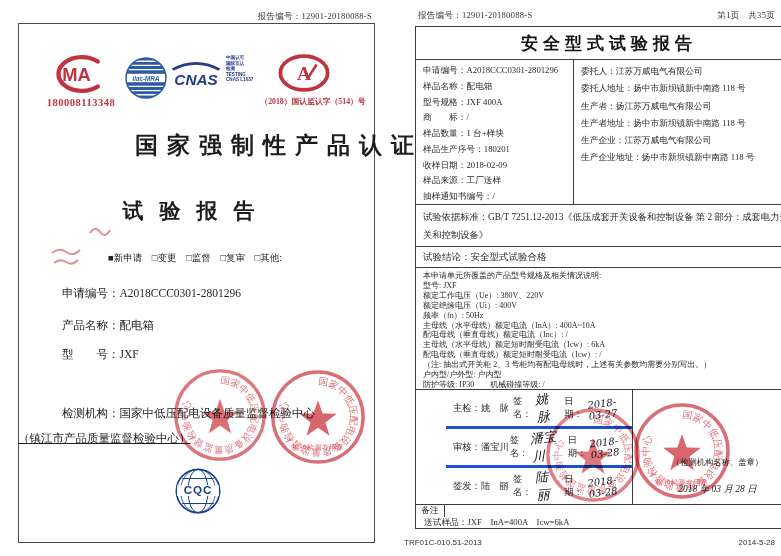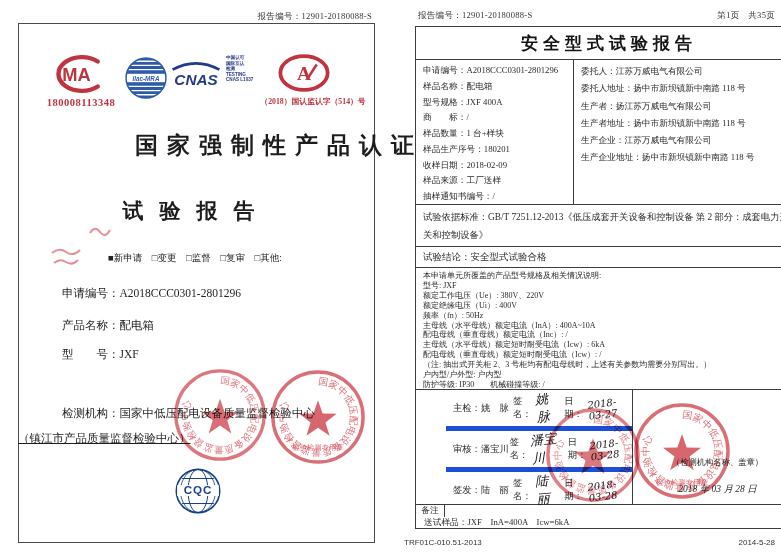--- a/index.html
+++ b/index.html
@@ -31,21 +31,21 @@
   #r-info-left .ln{font-size:8.7px;line-height:15.7px;white-space:nowrap;}
   #r-info-right{flex:1;padding:3px 0 0 7px;}
   #r-info-right .ln{font-size:8.7px;line-height:17.2px;white-space:nowrap;}
   #r-std-row{height:43px;padding:3px 8px 0 7px;font-size:9.3px;line-height:18px;}
   #r-concl-row{height:21px;padding:0 0 0 7px;font-size:9.5px;display:flex;align-items:center;}
   #r-cover-row{height:122px;padding:3px 0 0 7px;}
   #r-cover-row .ln{font-size:8px;line-height:9.9px;white-space:nowrap;}
   #r-sign-row{height:115px;display:flex;}
   #r-sign-left{width:217px;box-sizing:border-box;border-right:1px solid #3d3d3d;display:flex;flex-direction:column;}
   .sig-r{box-sizing:border-box;flex:1;display:flex;align-items:center;font-size:9.3px;padding-left:7px;position:relative;margin-left:30px;}
-  .sig-r + .sig-r{border-top:5px solid #1d4ed8;}
+  .sig-r + .sig-r{border-top:3px solid #1d4ed8;}
   .sig-role{width:78px;}
   .sig-lab{width:30px;}
   .hand{font-style:italic;font-size:13px;color:#14141c;transform:rotate(-5deg);display:inline-block;
         font-family:"DejaVu Serif",serif;}
   .hand-date{font-style:italic;font-size:10px;color:#14141c;transform:rotate(-7deg);display:inline-block;margin-left:2px;
         font-family:"DejaVu Serif",serif;}
   #r-seal-cell{flex:1;display:flex;flex-direction:column;justify-content:flex-end;align-items:center;
                padding-bottom:8px;font-size:8.3px;position:relative;}
   #r-seal-date{font-size:9.5px;margin-top:15px;font-style:italic;}
   #r-remark-row{height:23px;display:flex;border-bottom:none;flex-direction:column;}

